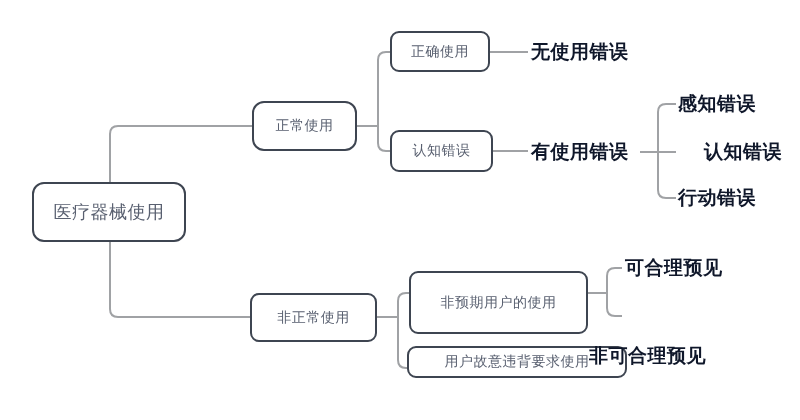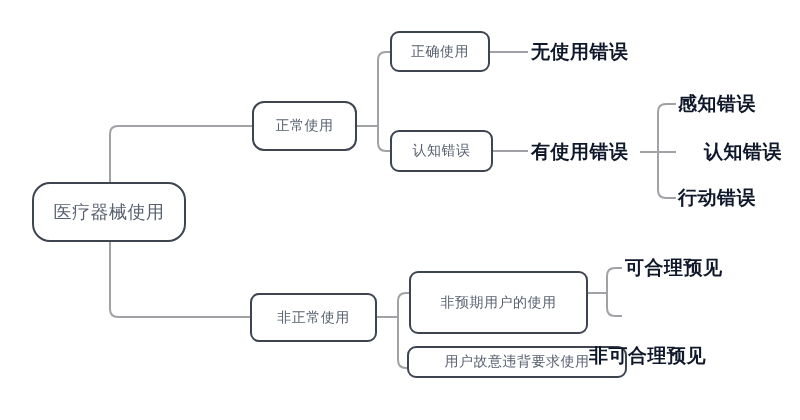--- a/index.html
+++ b/index.html
@@ -7,21 +7,21 @@
     position:relative;width:800px;height:420px;background:#ffffff;overflow:hidden;
     font-family:"Liberation Sans","DejaVu Sans",sans-serif;
   }
   svg.connectors{position:absolute;left:0;top:0;width:800px;height:420px;}
   svg.connectors path{stroke:#a0a2a5;stroke-width:2;fill:none;}
   .box{
     position:absolute;box-sizing:border-box;display:flex;align-items:center;justify-content:center;
     background:#ffffff;border:2px solid #3e4551;border-radius:9px;
     color:#596070;font-size:14px;white-space:nowrap;letter-spacing:0.5px;
   }
-  .box.root{font-size:18px;border-radius:18px;}
+  .box.root{font-size:18px;border-radius:12px;}
   .leaf-label{
     position:absolute;color:#0f172a;font-weight:600;font-size:19px;line-height:22px;
     white-space:nowrap;letter-spacing:0.5px;
   }
 </style>
 </head>
 <body>
 
 <div class="canvas">
 

